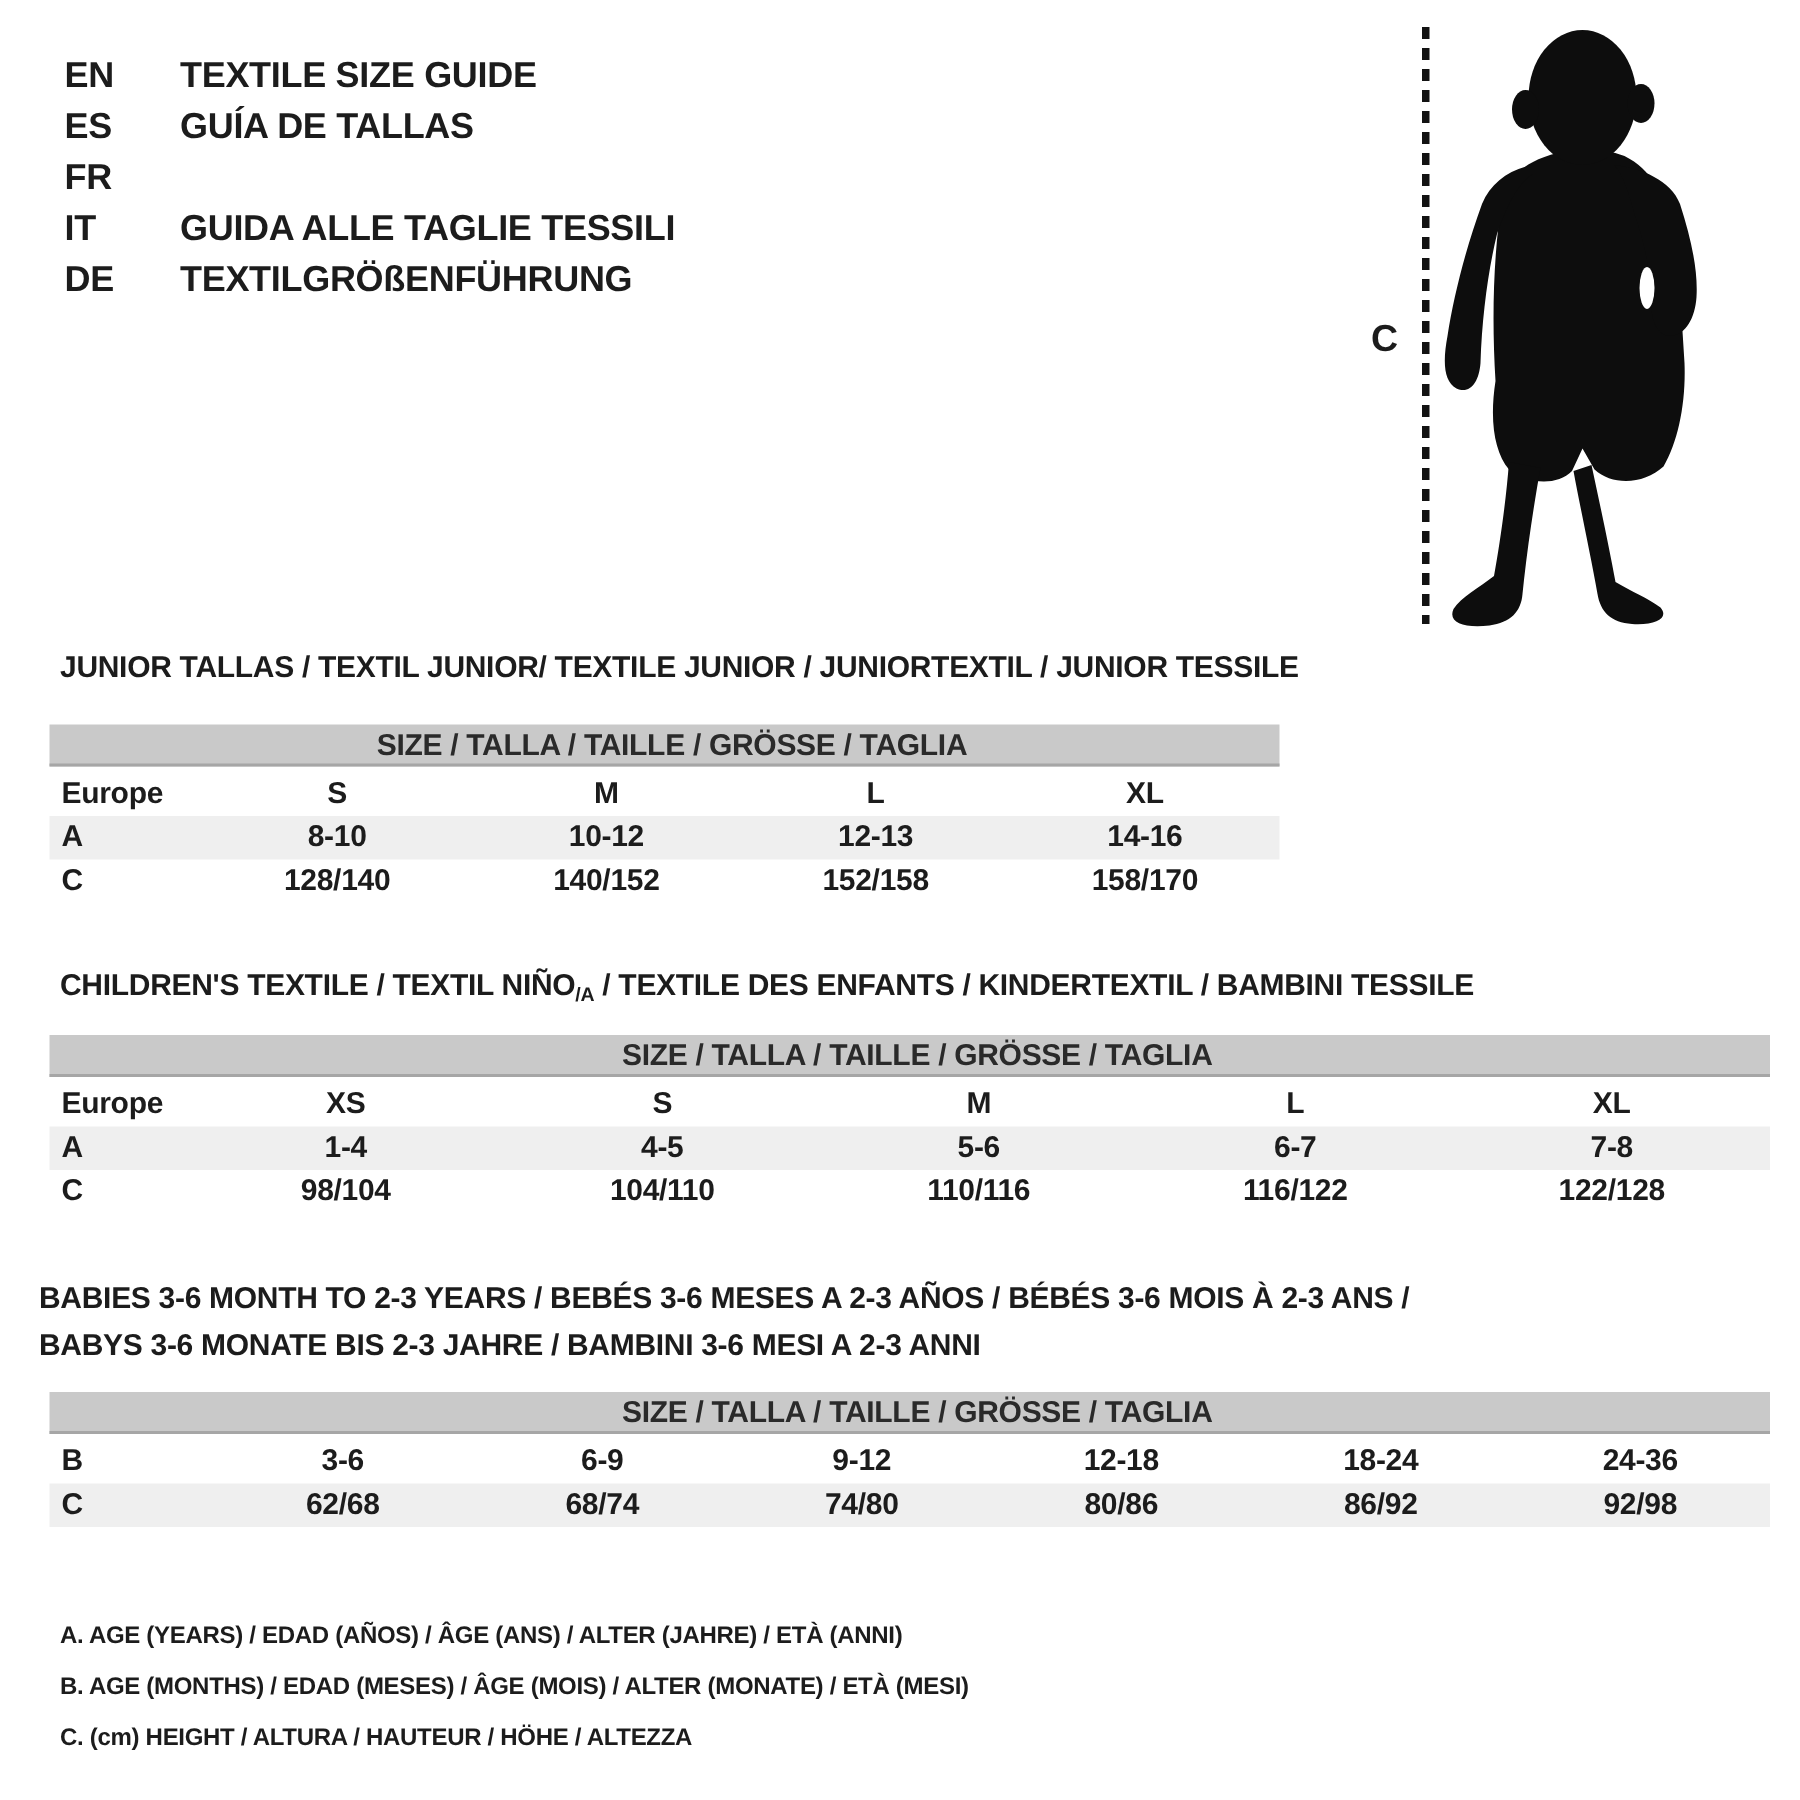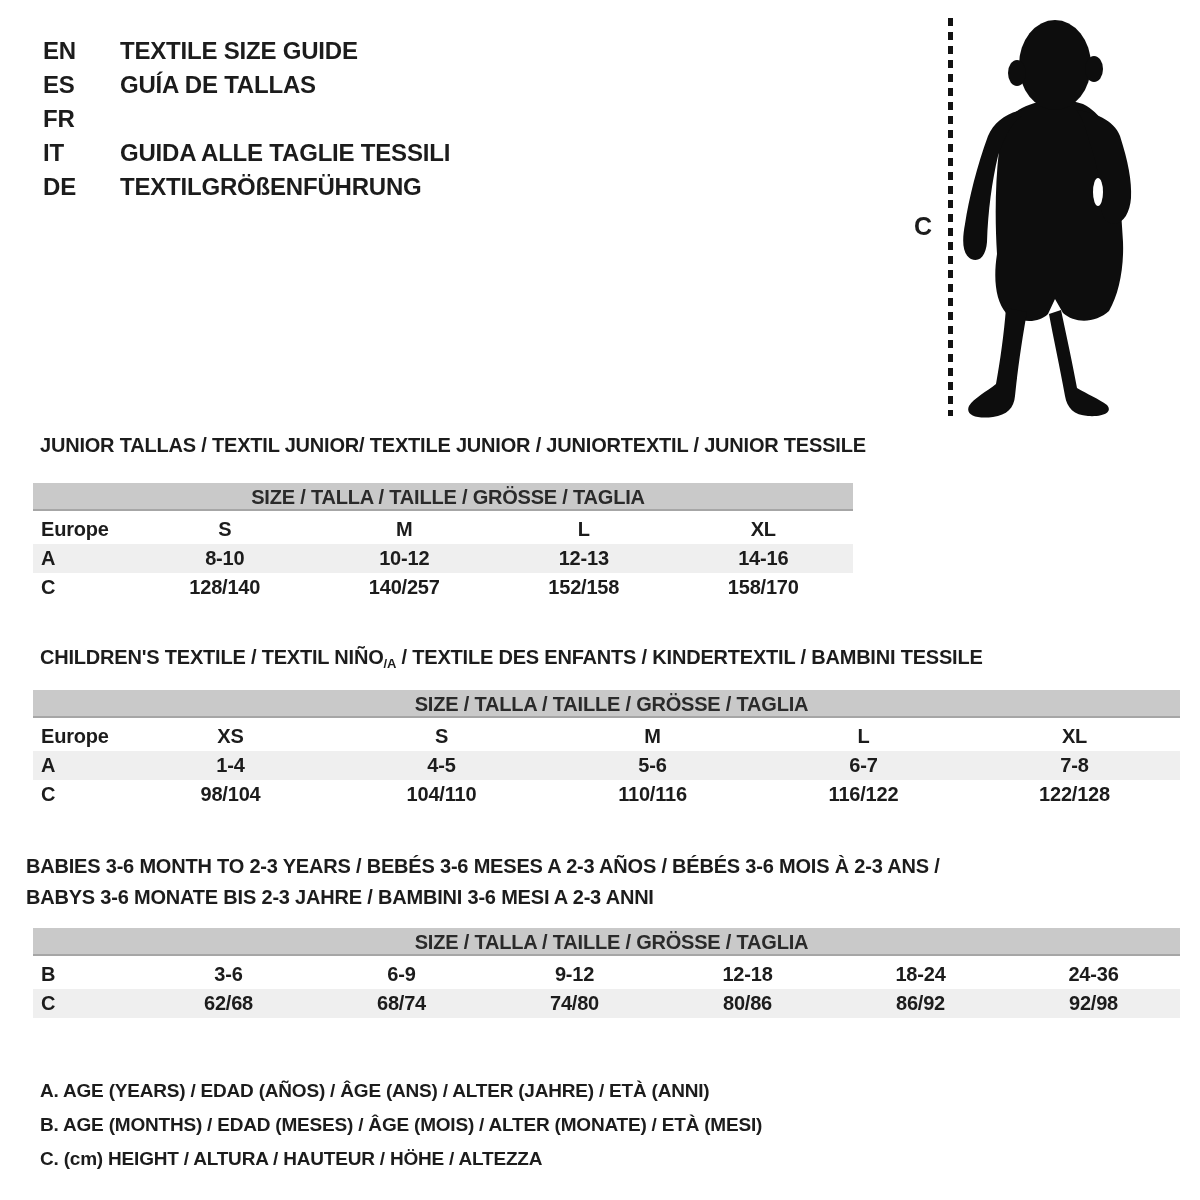--- a/index.html
+++ b/index.html
@@ -45,21 +45,21 @@
   .t-children .tlabel{width:92px}
   .t-babies .tlabel{width:109px}
   .tcell{flex:1;text-align:center}
 
   #junior-heading{top:434px;left:40px}
   #children-heading{top:646px;left:40px}
   #babies-heading{top:851px;left:26px}
 
   
   .notes{top:1074px;left:40px}
-  .notes div{line-height:34px;font-size:19px;white-space:nowrap}
+  .notes div{line-height:34px;font-size:16px;white-space:nowrap}
 </style>
 </head>
 <body>
 
 <div class="abs lang-list">
   <div class="lang-row">
     <span class="lang-code">EN</span>
     <span class="lang-title">TEXTILE SIZE GUIDE</span>
   </div>
   <div class="lang-row">
@@ -122,21 +122,21 @@
   <div class="trow alt">
     <span class="tlabel">A</span>
     <span class="tcell">8-10</span>
     <span class="tcell">10-12</span>
     <span class="tcell">12-13</span>
     <span class="tcell">14-16</span>
   </div>
   <div class="trow">
     <span class="tlabel">C</span>
     <span class="tcell">128/140</span>
-    <span class="tcell">140/257</span>
+    <span class="tcell">140/152</span>
     <span class="tcell">152/158</span>
     <span class="tcell">158/170</span>
   </div>
 </div>
 
 <div id="children-heading" class="abs section-heading">
   <span>CHILDREN'S TEXTILE / TEXTIL NIÑO</span><span class="heading-sub">/A</span><span> / TEXTILE DES ENFANTS / KINDERTEXTIL / BAMBINI TESSILE</span>
 </div>
 <div class="abs t-children">
   <div class="size-bar">SIZE / TALLA / TAILLE / GRÖSSE / TAGLIA</div>

